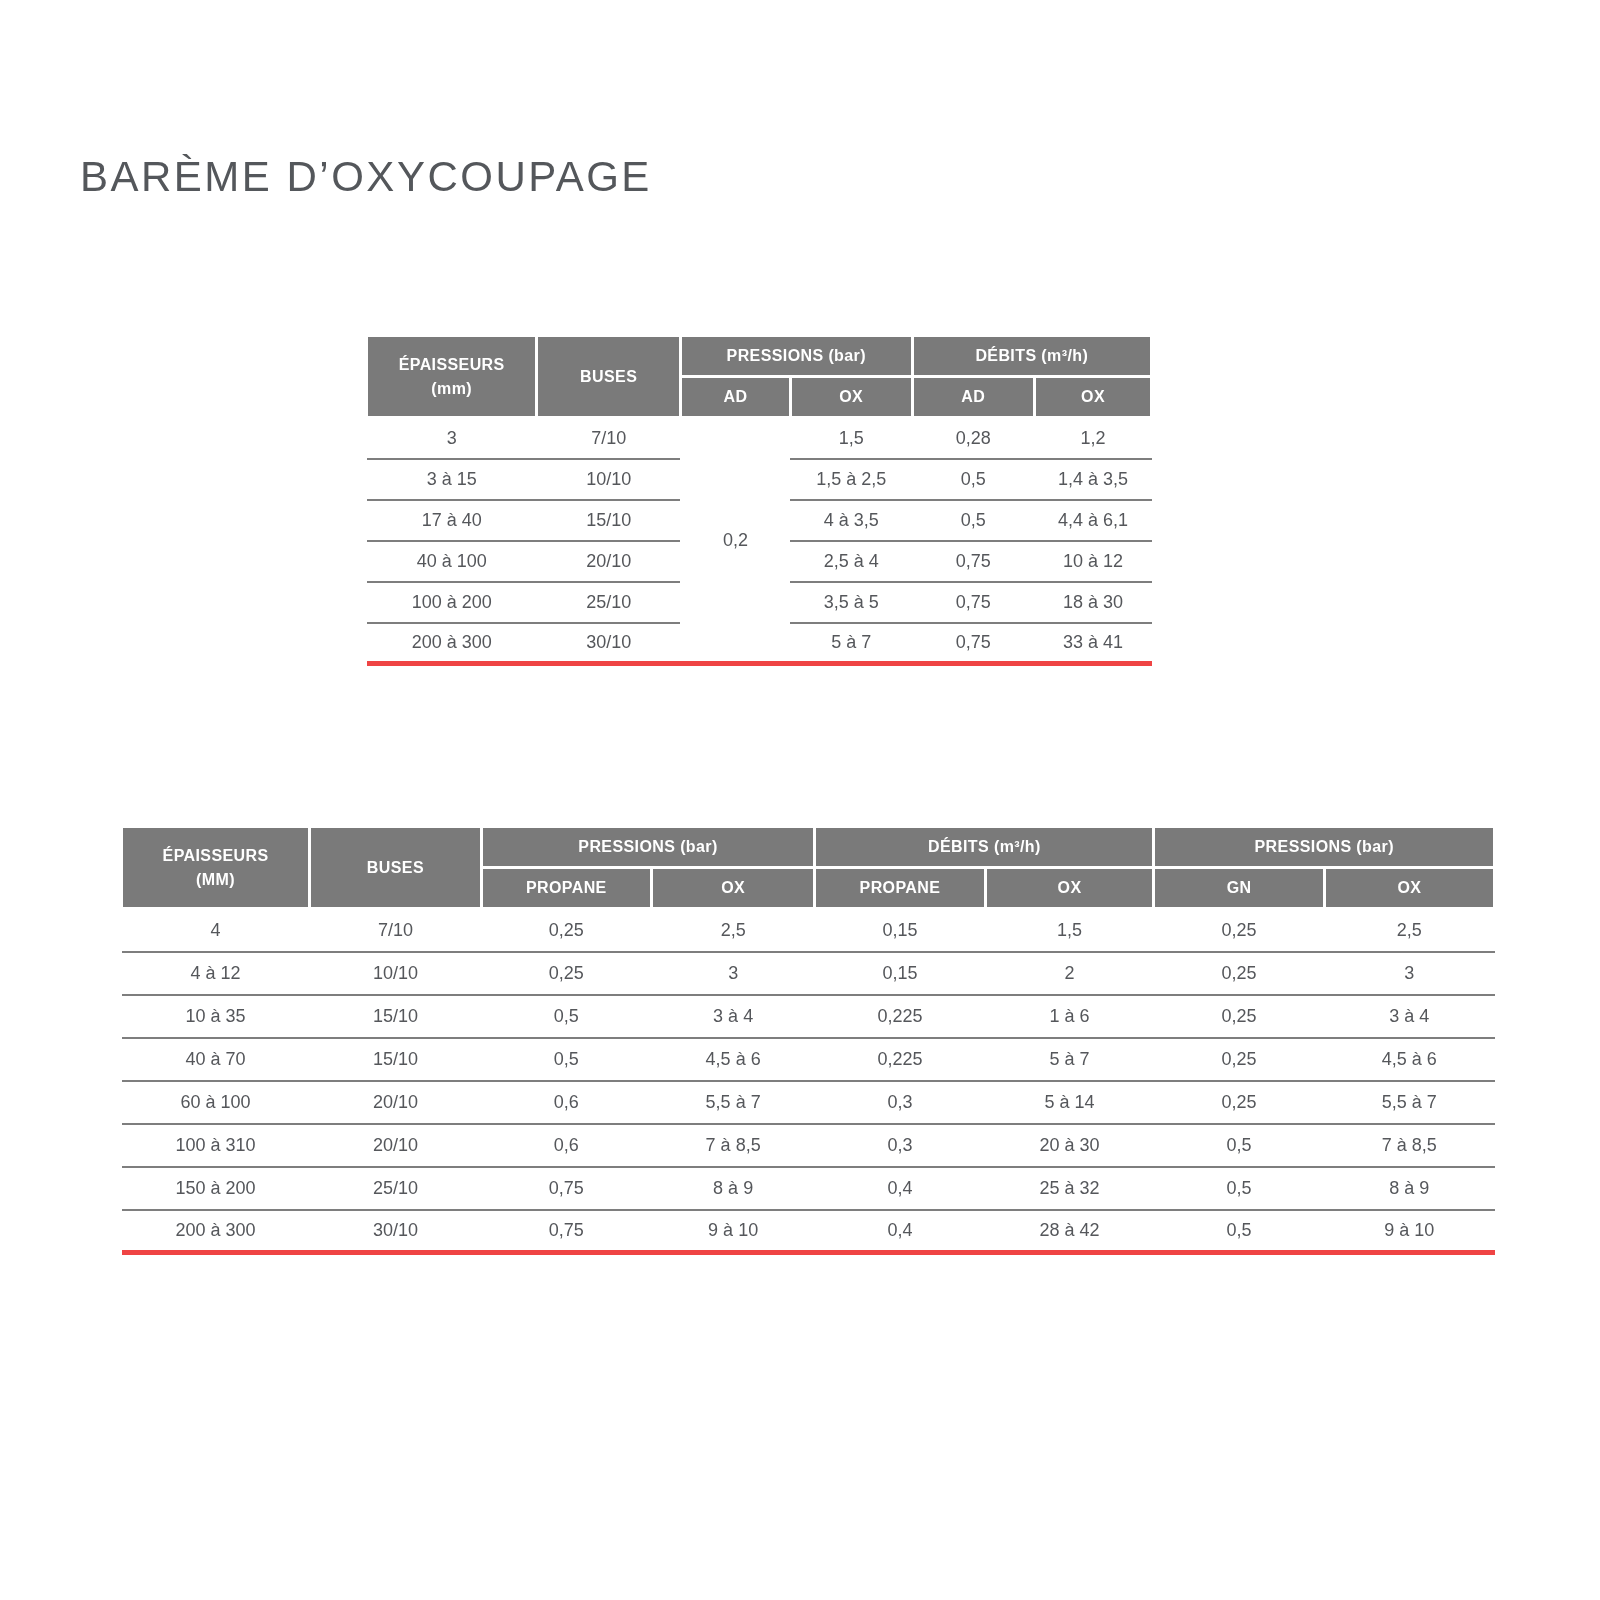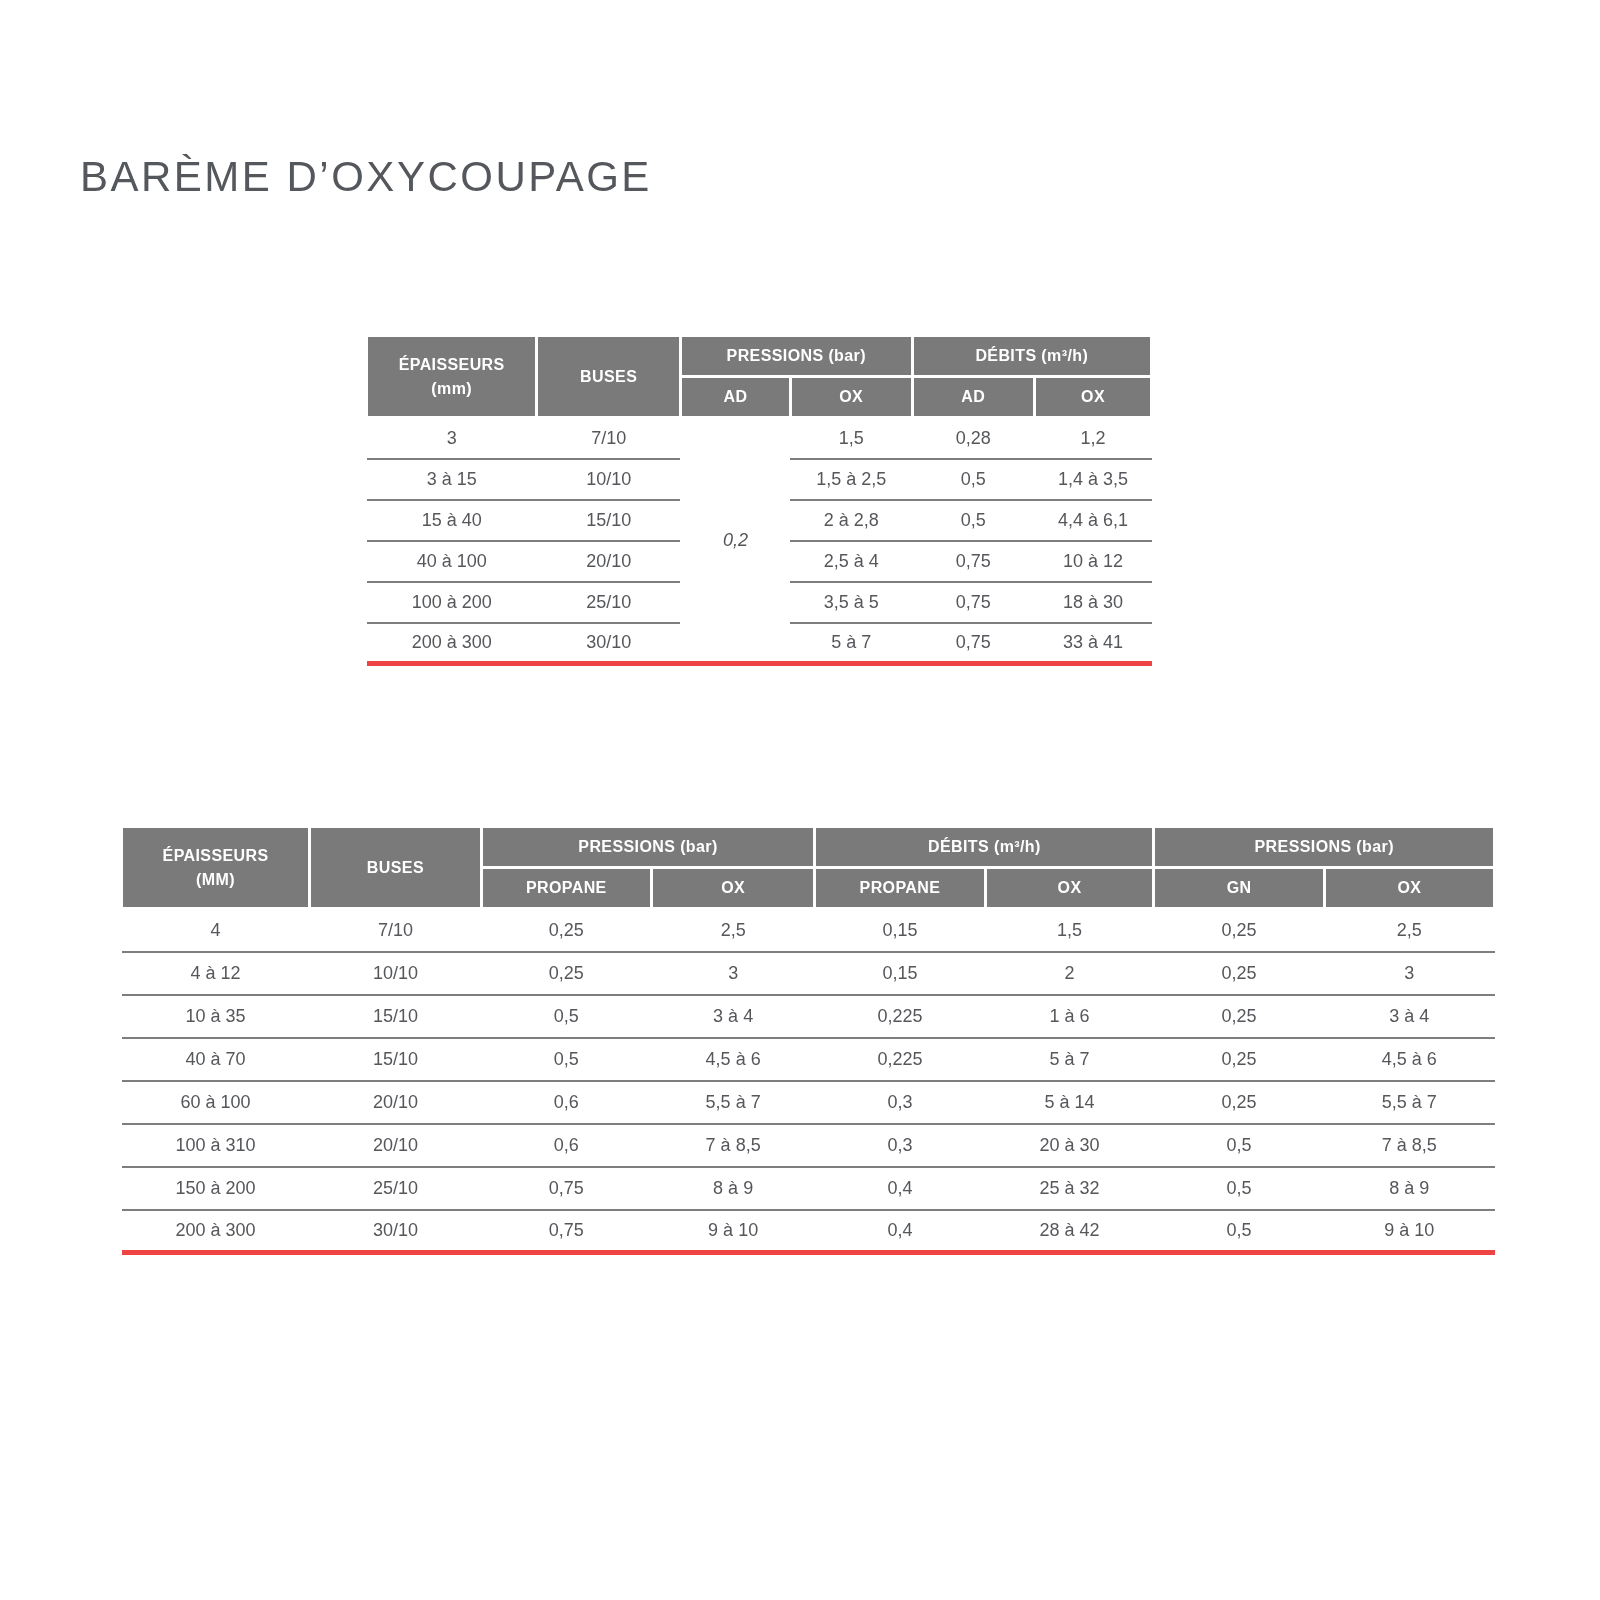--- a/index.html
+++ b/index.html
@@ -59,21 +59,21 @@
     text-align: center;
     vertical-align: middle;
     color: #55575b;
     font-size: 18px;
     padding: 0;
     border-bottom: 2px solid #7e7e7e;
   }
   #table1 tbody tr { height: 41px; }
   #table2 tbody tr { height: 43px; }
   table.tbl tbody tr:last-child td { border-bottom: none; margin-top: 44px; }
-  table.tbl tbody td.merged-cell { border-bottom: none; font-style: italic; }
+  table.tbl tbody td.merged-cell { border-bottom: none; }
 </style>
 </head>
 <body>
 
 <div class="page">
 
   <div class="page-title">BARÈME D’OXYCOUPAGE</div>
 
   <table class="tbl" id="table1">
     <colgroup>
@@ -111,23 +111,23 @@
           <td>1,2</td>
         </tr>
         <tr>
           <td>3 à 15</td>
           <td>10/10</td>
           <td>1,5 à 2,5</td>
           <td>0,5</td>
           <td>1,4 à 3,5</td>
         </tr>
         <tr>
-          <td>15 à 40</td>
+          <td>17 à 40</td>
           <td>15/10</td>
-          <td>2 à 2,8</td>
+          <td>4 à 3,5</td>
           <td>0,5</td>
           <td>4,4 à 6,1</td>
         </tr>
         <tr>
           <td>40 à 100</td>
           <td>20/10</td>
           <td>2,5 à 4</td>
           <td>0,75</td>
           <td>10 à 12</td>
         </tr>

